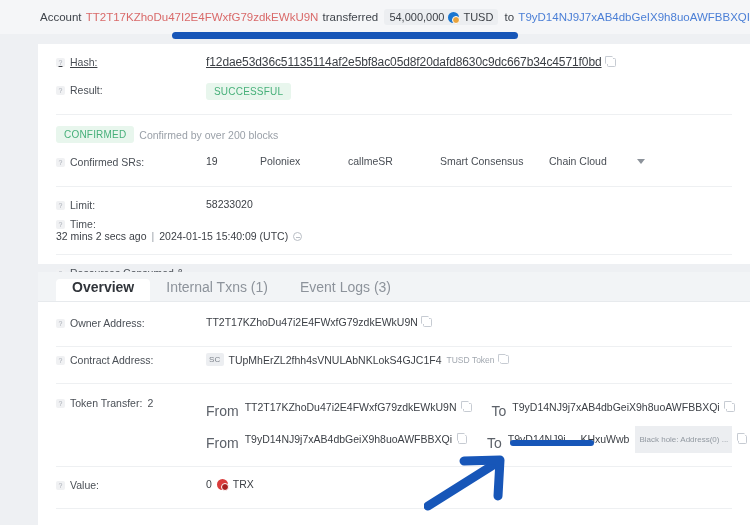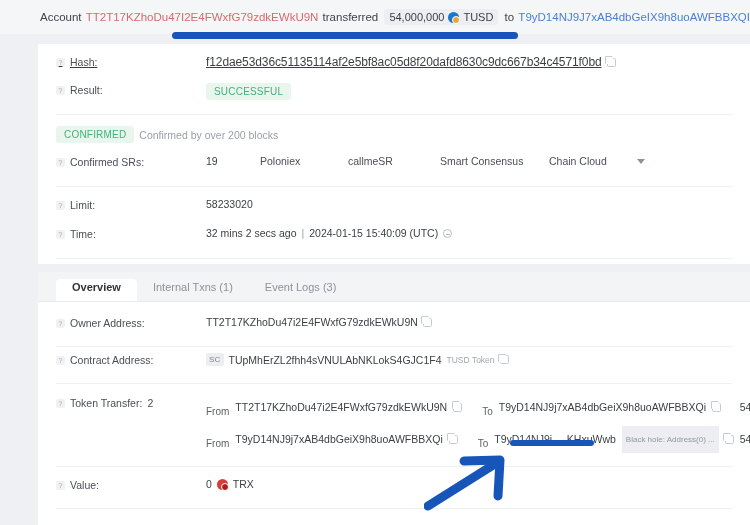--- a/index.html
+++ b/index.html
@@ -198,42 +198,42 @@
   
   .tabs {
     display: flex;
     align-items: flex-end;
     height: 30px;
     padding-left: 18px;
     background: #f2f4f6;
     border-bottom: 1px solid #e7eaed;
   }
   .tab {
-    font-size: 11px;
+    font-size: 14px;
     color: #8d939b;
     padding: 1px 16px 7px;
     line-height: 14px;
   }
   .tab.active {
     background: #ffffff;
     color: #30343a;
     border-radius: 4px 4px 0 0;
     font-weight: bold;
   }
 
   
   .xfer {
     display: flex;
     align-items: center;
     gap: 6px;
     font-size: 10.5px;
     height: 22px;
     white-space: nowrap;
   }
-  .kw { color: #5c6169; font-size: 10px; margin-top: 8px; }
+  .kw { color: #5c6169; font-size: 14px; margin-top: 8px; }
   .sc-badge {
     background: #eceef1;
     color: #7d838b;
     border-radius: 2px;
     font-size: 8px;
     padding: 2px 3px;
     letter-spacing: 0.2px;
     flex: none;
   }
   .tok-tag {
@@ -355,21 +355,21 @@
     <div class="row" style="margin-top:11px;">
       <div class="lbl">
         <span class="qm">?</span>
         <span>Limit:</span>
       </div>
       <div class="val">
         <span>58233020</span>
       </div>
     </div>
 
-    <div class="row" style="margin-top:10px;">
+    <div class="row" style="flex-direction:column;">
       <div class="lbl">
         <span class="qm">?</span>
         <span>Time:</span>
       </div>
       <div class="val">
         <span>32 mins 2 secs ago</span>
         <span class="muted">|</span>
         <span>2024-01-15 15:40:09 (UTC)</span>
         <span class="clockicon"></span>
       </div>

